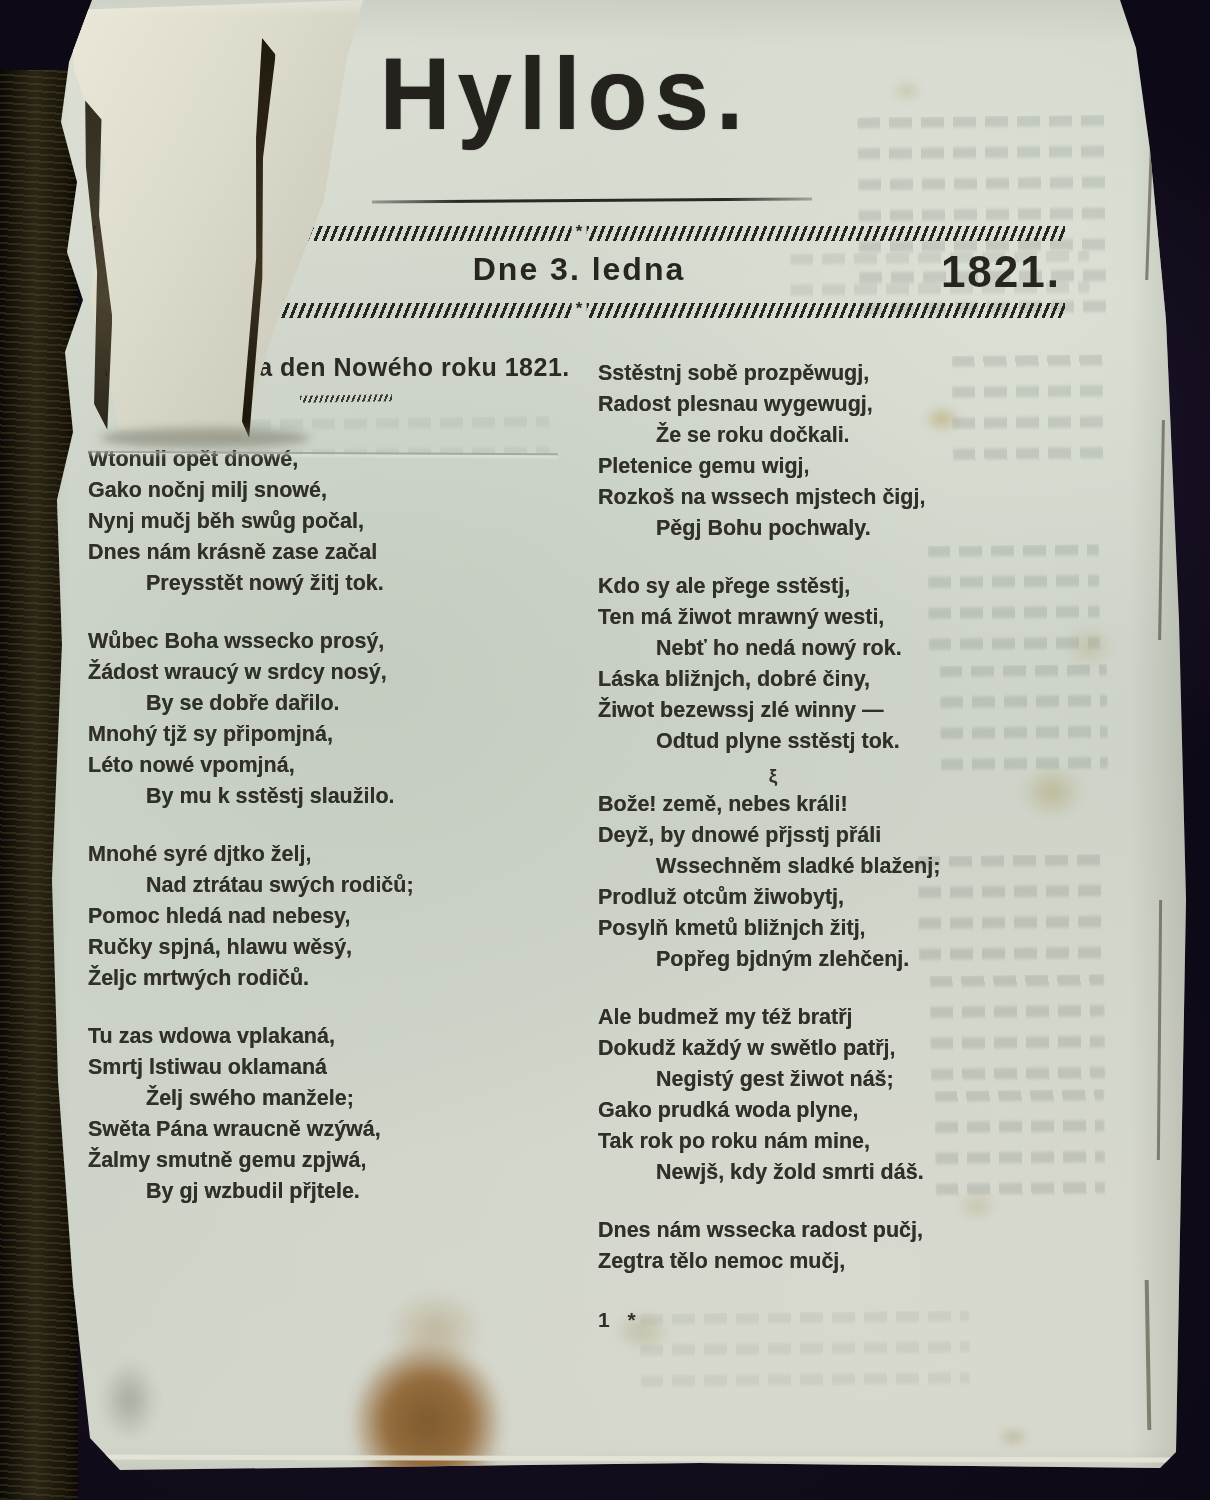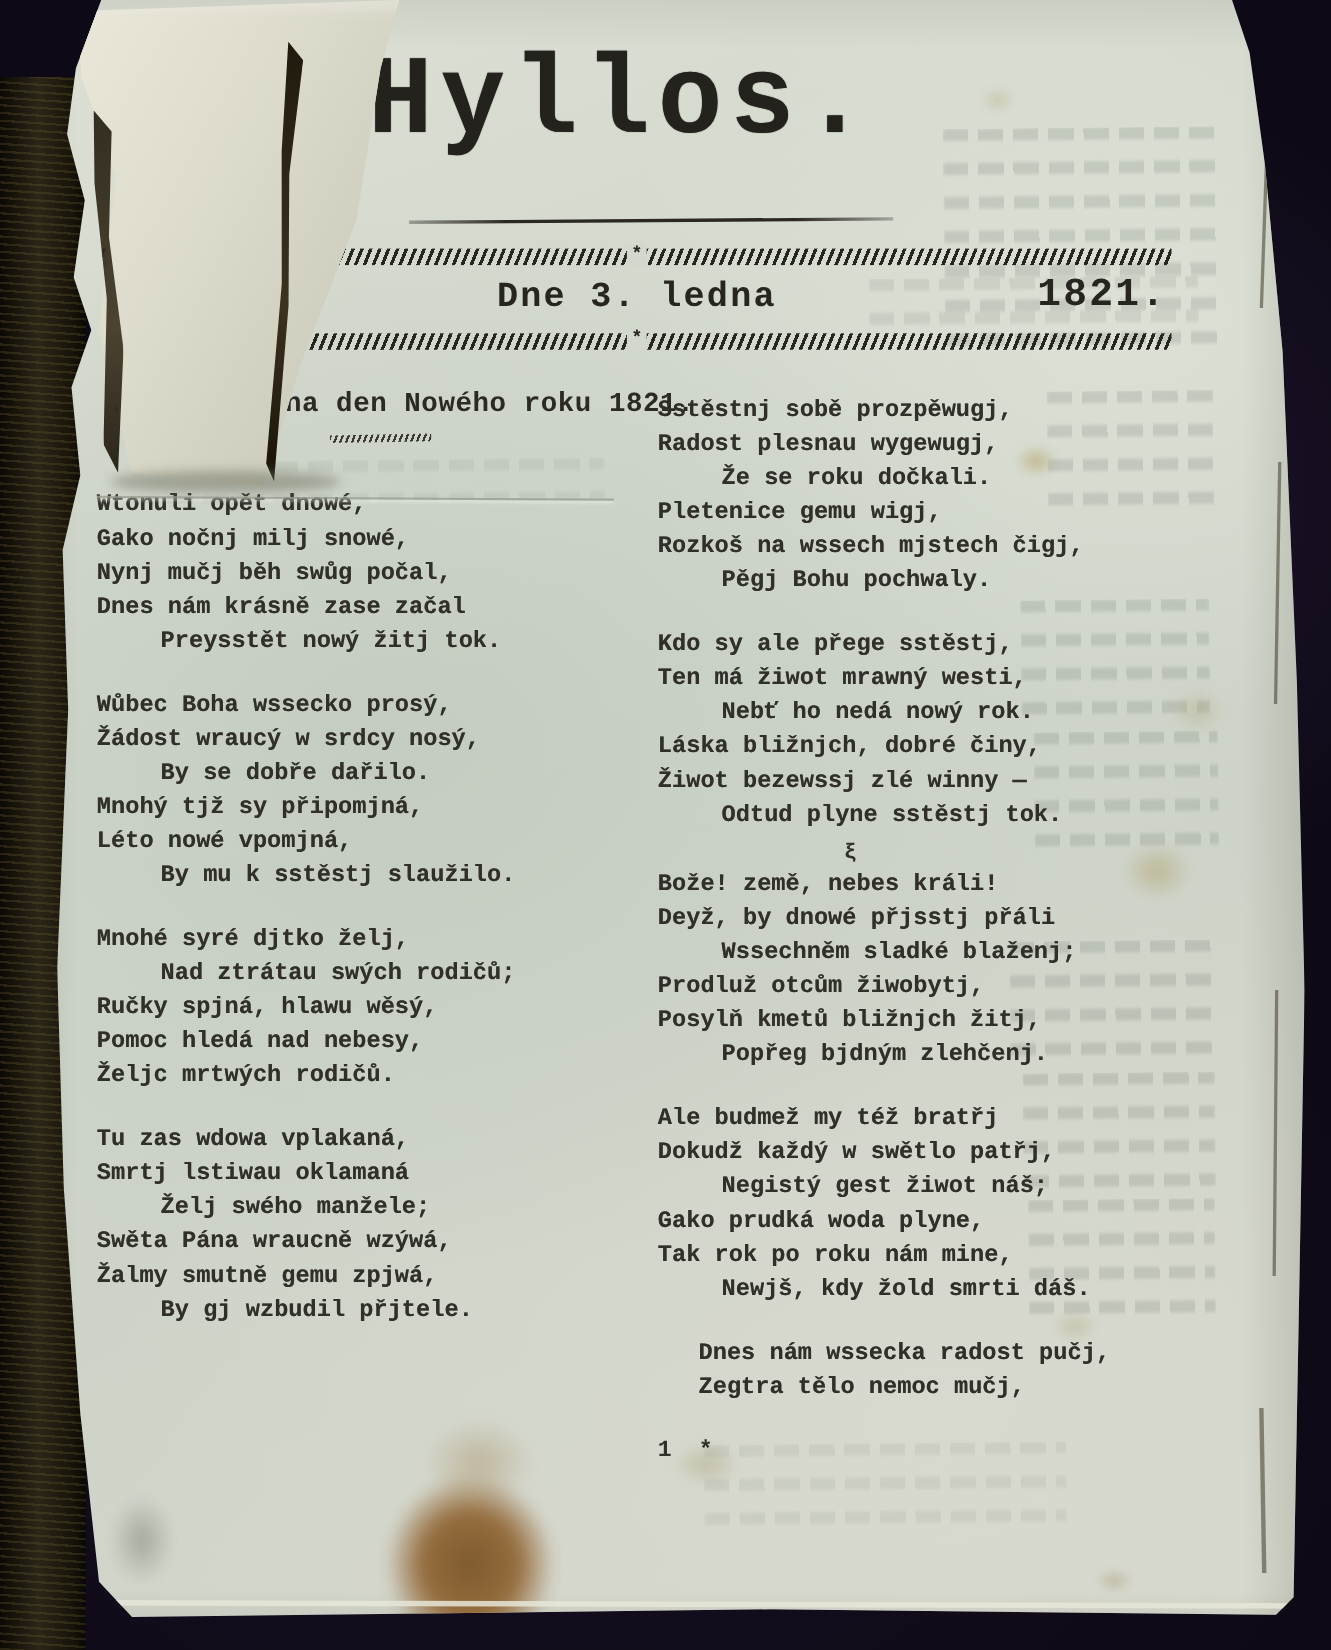--- a/index.html
+++ b/index.html
@@ -2,21 +2,21 @@
 <html><head>
 <meta charset="utf-8">
 <style>
   html,body{margin:0;padding:0;background:#0c0812;}
   .scene{
     position:relative;width:1210px;height:1500px;overflow:hidden;
     background:
       radial-gradient(900px 700px at 70% 30%, #241833 0%, rgba(18,11,28,0) 60%),
       radial-gradient(1200px 900px at 40% 80%, #160e20 0%, rgba(10,7,18,0) 70%),
       #0e0916;
-    font-family:Liberation Mono, monospace;
+    font-family:Liberation Sans, sans-serif;
   }
   
   .spine{
     position:absolute;left:0;top:70px;width:78px;height:1430px;
     background:
       repeating-linear-gradient(4deg, rgba(110,96,48,.28) 0 2px, rgba(0,0,0,0) 2px 7px),
       linear-gradient(90deg,#0b0906 0%,#2b2617 45%,#171309 85%,#0a0806 100%);
     filter:blur(.4px);
   }
   
@@ -58,33 +58,33 @@
     position:absolute;left:50%;top:-4px;transform:translateX(-50%);
     background:#d3d8cd;padding:0 4px;font-size:17px;font-weight:bold;color:#26251f;line-height:20px;
   }
   .band-row{
     position:relative;height:62px;display:flex;align-items:center;color:#26251f;
   }
   .issue-no{position:absolute;left:6px;top:12px;font-size:33px;font-weight:bold;}
   .issue-no sup{font-size:17px;vertical-align:14px;font-weight:bold;}
   .issue-no .num{margin-left:16px;}
   .issue-date{position:absolute;left:50%;top:10px;transform:translateX(-50%);font-size:32px;font-weight:bold;letter-spacing:2px;}
-  .issue-year{position:absolute;right:4px;top:6px;font-size:36px;font-weight:bold;letter-spacing:2px;}
+  .issue-year{position:absolute;right:4px;top:6px;font-size:44px;font-weight:bold;letter-spacing:2px;}
   
   .col{position:absolute;top:352px;color:#302f2a;font-size:21.5px;line-height:31px;font-weight:bold;}
   .col-left{left:88px;width:486px;}
   .col-right{left:598px;width:500px;padding-top:6px;}
   .heading{font-size:25px;font-weight:bold;letter-spacing:.5px;white-space:nowrap;padding-left:16px;margin-bottom:12px;color:#2b2a25;}
   .heading-orn{
     width:92px;height:7px;margin:0 0 42px 212px;
     background:repeating-linear-gradient(112deg,#3a3831 0 2px, rgba(0,0,0,0) 2px 5px);
     transform:rotate(-1deg);
   }
   .stanza{margin-bottom:27px;}
-  .stanza.extra-gap{margin-top:12px;margin-left:37px;}
+  .stanza.extra-gap{margin-top:12px;}
   .stanza.has-orn{margin-bottom:3px;}
   .line{white-space:nowrap;text-shadow:0 0 .5px rgba(48,47,42,.65);}
   .line.indent{padding-left:58px;}
   .stanza-orn{height:27px;text-align:center;font-size:19px;padding-right:150px;margin-bottom:2px;color:#302f2a;}
   .signature{margin-top:5px;font-size:21px;letter-spacing:6px;}
   
   .ghost{
     position:absolute;opacity:.15;filter:blur(1.6px);transform:rotate(-.6deg);
     background:repeating-linear-gradient(180deg,#4d584d 0 11px, rgba(0,0,0,0) 11px 31px);
     -webkit-mask-image:repeating-linear-gradient(90deg,#000 0 23px, rgba(0,0,0,0) 23px 32px);
@@ -176,22 +176,22 @@
             <div class="line">Wůbec Boha wssecko prosý,</div>
             <div class="line">Žádost wraucý w srdcy nosý,</div>
             <div class="line indent">By se dobře dařilo.</div>
             <div class="line">Mnohý tjž sy připomjná,</div>
             <div class="line">Léto nowé vpomjná,</div>
             <div class="line indent">By mu k sstěstj slaužilo.</div>
           </div>
           <div class="stanza">
             <div class="line">Mnohé syré djtko želj,</div>
             <div class="line indent">Nad ztrátau swých rodičů;</div>
+            <div class="line">Pomoc hledá nad nebesy,</div>
             <div class="line">Ručky spjná, hlawu wěsý,</div>
-            <div class="line">Pomoc hledá nad nebesy,</div>
             <div class="line">Željc mrtwých rodičů.</div>
           </div>
           <div class="stanza">
             <div class="line">Tu zas wdowa vplakaná,</div>
             <div class="line">Smrtj lstiwau oklamaná</div>
             <div class="line indent">Želj swého manžele;</div>
             <div class="line">Swěta Pána wraucně wzýwá,</div>
             <div class="line">Žalmy smutně gemu zpjwá,</div>
             <div class="line indent">By gj wzbudil přjtele.</div>
           </div>

